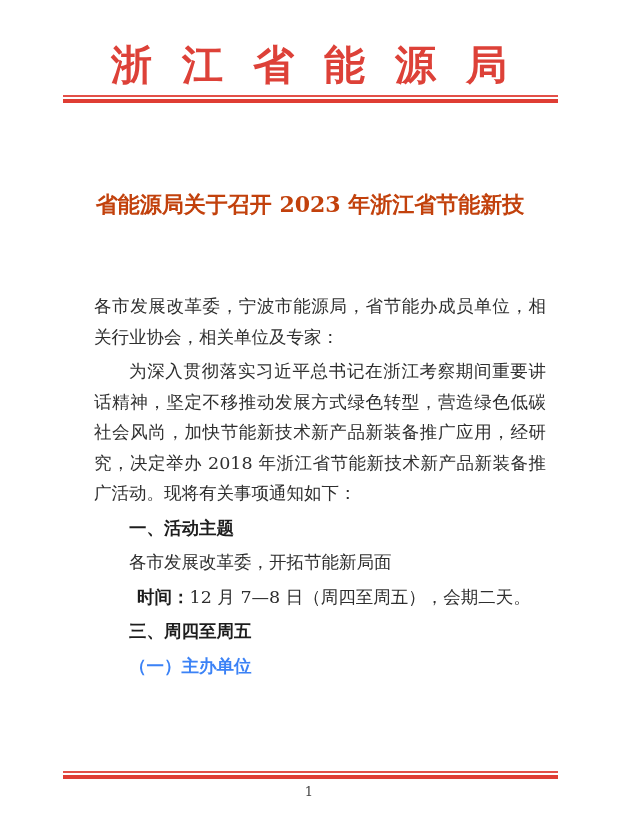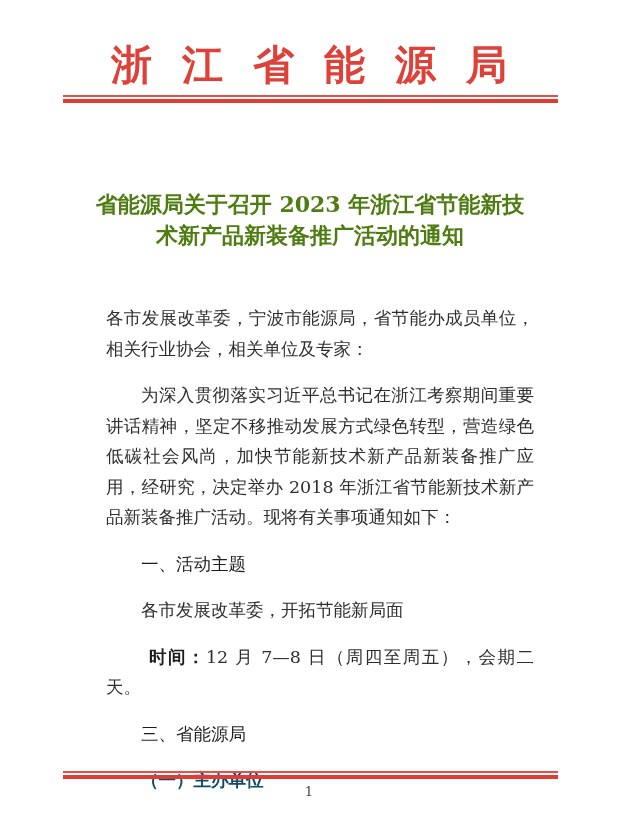--- a/index.html
+++ b/index.html
@@ -34,39 +34,39 @@
   .rule-bottom { top: 771px; }
   
   .doc-title {
     position: absolute;
     top: 189px; left: 48px; right: 46px;
     margin: 0;
     text-align: center;
     font-size: 22px;
     line-height: 31px;
     font-weight: 700;
-    color: #4d7c0f;
+    color: #c2410c;
   }
   
   .doc-body {
     position: absolute;
     top: 287px; left: 90px; width: 460px;
     font-size: 17.5px;
     line-height: 30.5px;
     color: #2e2e2e;
     text-align: justify;
   }
-  .doc-body p { margin: 16px; }
+  .doc-body p { margin: 4px; }
   .ind { text-indent: 2em; }
   .heading {
     font-family: "Liberation Sans", "DejaVu Sans", sans-serif;
-    font-weight: 400;
+    font-weight: 700;
     color: #1d1d1d;
   }
-  .kaiti { font-weight: 700; color: #0c4a6e; }
+  .kaiti { font-weight: 700; color: #3b82f6; }
   .lbl {
     font-weight: 700;
     font-family: "Liberation Sans", "DejaVu Sans", sans-serif;
     color: #1d1d1d;
     padding-left: 8px;
   }
   .page-number {
     position: absolute;
     top: 784px; left: 0; width: 100%;
     text-align: center;
@@ -81,38 +81,37 @@
 
   <div class="letterhead">浙江省能源局</div>
 
   <div class="rule rule-top">
     <div class="thin"></div>
     <div class="thick"></div>
   </div>
 
   <h1 class="doc-title">
     <span>省能源局关于召开 2023 年浙江省节能新技</span><br>
-    <span>术新产品新装备推广活动的通知</span>
   </h1>
 
   <div class="doc-body">
 
     <p>各市发展改革委，宁波市能源局，省节能办成员单位，相关行业协会，相关单位及专家：</p>
 
     <p class="ind">为深入贯彻落实习近平总书记在浙江考察期间重要讲话精神，坚定不移推动发展方式绿色转型，营造绿色低碳社会风尚，加快节能新技术新产品新装备推广应用，经研究，决定举办 2018 年浙江省节能新技术新产品新装备推广活动。现将有关事项通知如下：</p>
 
     <p class="ind heading">一、活动主题</p>
 
     <p class="ind">各市发展改革委，开拓节能新局面</p>
 
 
     <p class="ind"><span class="lbl">时间：</span><span>12 月 7—8 日（周四至周五），会期二天。</span></p>
 
 
-    <p class="ind heading">三、省能源局</p>
+    <p class="ind heading">三、周四至周五</p>
 
     <p class="ind kaiti">（一）主办单位</p>
 
 
   </div>
 
   <div class="rule rule-bottom">
     <div class="thin"></div>
     <div class="thick"></div>
   </div>

